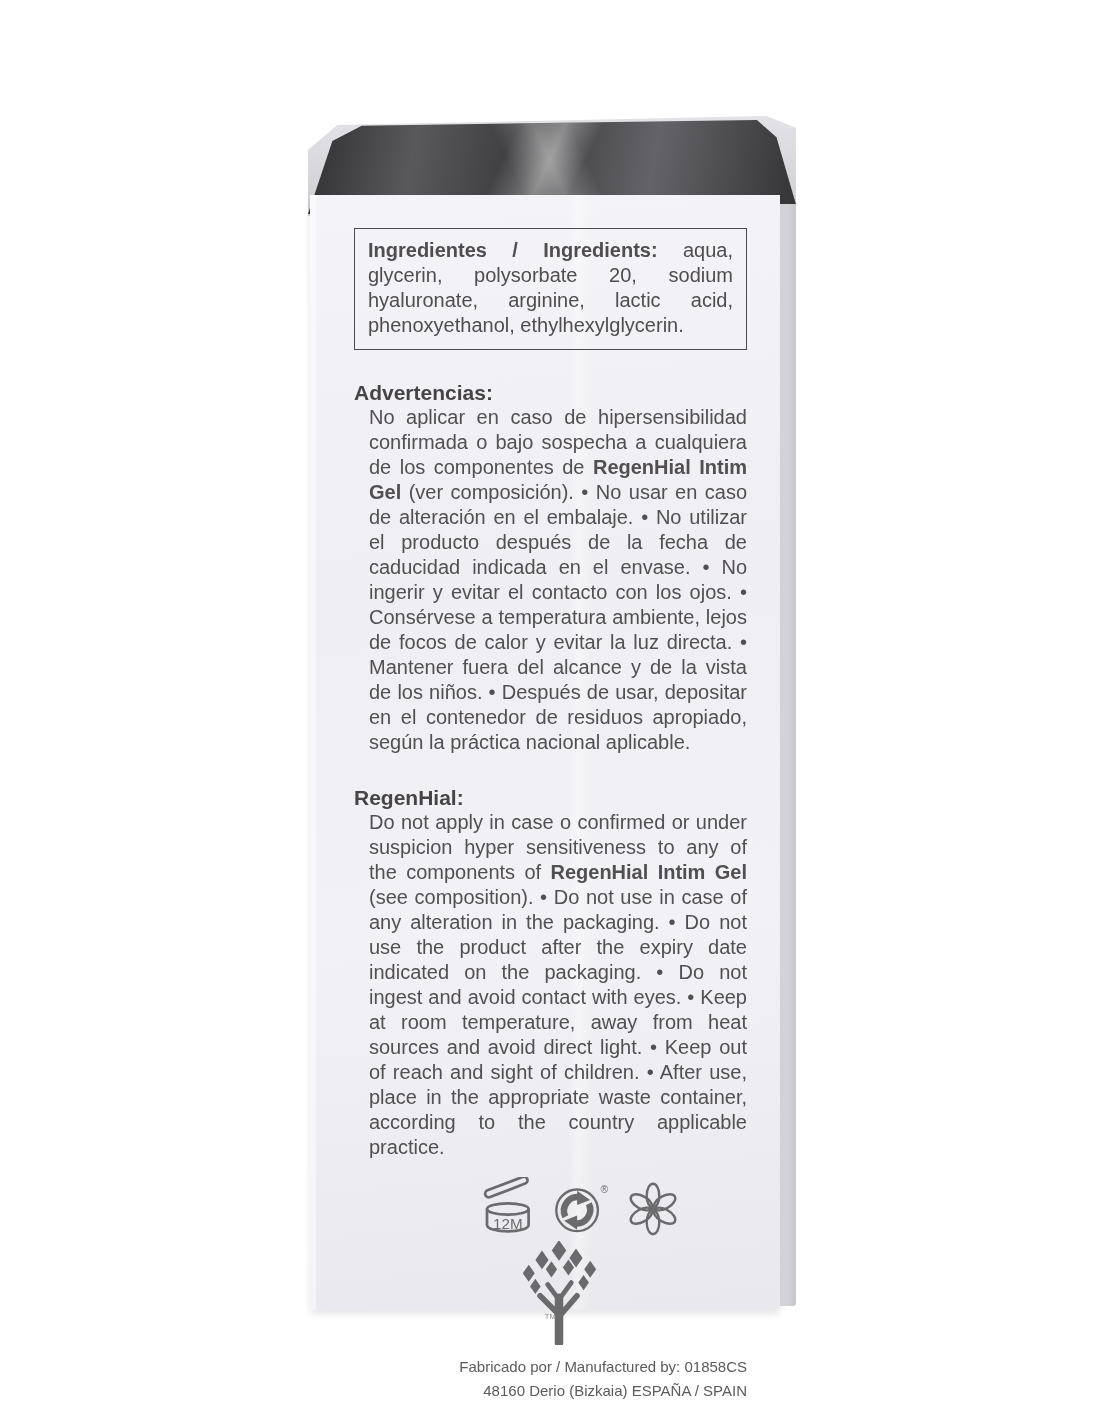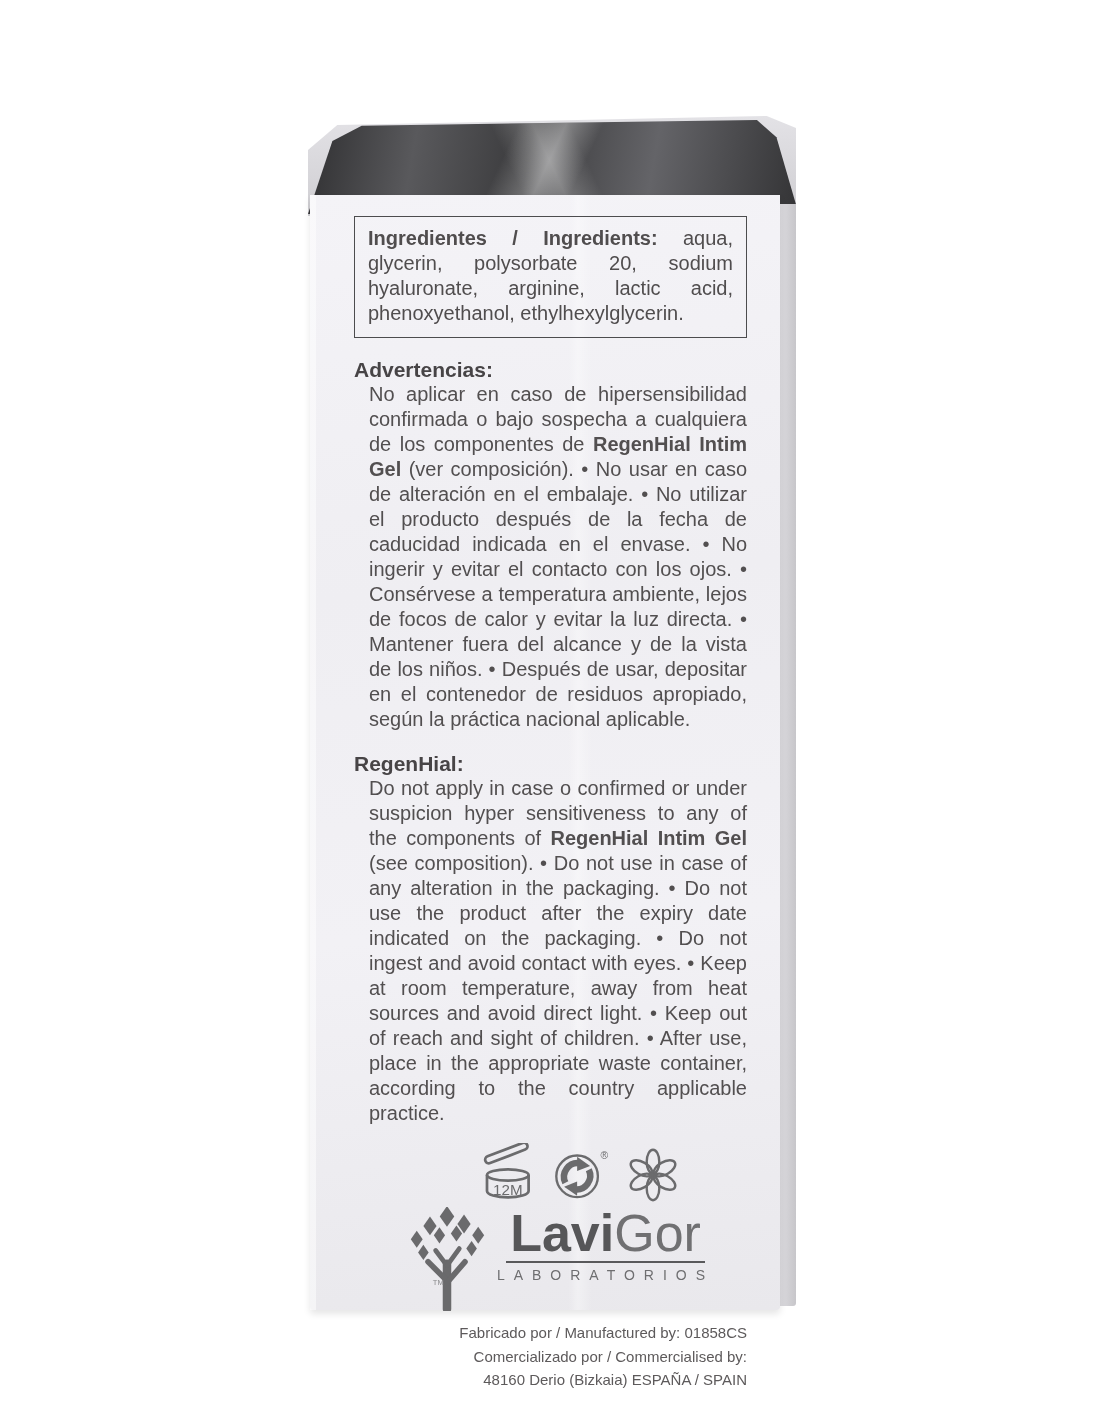--- a/index.html
+++ b/index.html
@@ -35,27 +35,27 @@
     position:absolute;inset:0;pointer-events:none;
     background:
       linear-gradient(90deg,rgba(255,255,255,.5) 0 6px,transparent 6px),
       linear-gradient(90deg,transparent 55%,rgba(255,255,255,.35) 57%,transparent 60%);
   }
   .box-side{
     position:absolute;right:0;top:88px;width:16px;height:1102px;
     background:linear-gradient(90deg,#dcdbdf,#c7c6ca);
     border-left:1px solid #b7b6ba;border-radius:0 0 3px 0;
   }
-  .content{position:relative;padding:4px 33px 0 44px;}
+  .content{position:relative;padding:16px 33px 0 44px;}
   .ingredients-box{
     margin-top:17px;border:1.5px solid #4c4c4e;padding:9px 13px 11px 13px;
     font-size:20px;line-height:25px;text-align:justify;color:#504d4e;
   }
   .b{font-weight:700;}
-  .para-heading{margin-top:19px;font-size:21px;line-height:25px;font-weight:700;color:#474446;}
+  .para-heading{margin-top:30px;font-size:21px;line-height:25px;font-weight:700;color:#474446;}
   .para{font-size:20px;line-height:25px;text-align:justify;color:#524f50;margin-left:15px;}
   .icons-row{
     margin-top:17px;display:flex;align-items:center;justify-content:center;
     gap:14px;transform:translateX(28px);height:64px;
   }
   .logo-row{margin-top:0px;display:flex;justify-content:center;transform:translateX(8px);}
   .logo-text{display:flex;flex-direction:column;align-items:center;margin-left:6px;}
   .wordmark{font-size:52px;line-height:52px;letter-spacing:0px;border-bottom:2px solid #59595b;padding:0 4px 2px 4px;}
   .wordmark .w-bold{font-weight:700;color:#565658;}
   .wordmark .w-light{font-weight:400;color:#707072;}
@@ -134,27 +134,22 @@
             <use href="#leaf" transform="translate(63 18)"></use>
             <use href="#leaf" transform="translate(13 34) scale(0.9)"></use>
             <use href="#leaf" transform="translate(78 30) scale(0.9)"></use>
             <use href="#leaf" transform="translate(37 30) scale(0.85)"></use>
             <use href="#leaf" transform="translate(55 28) scale(0.85)"></use>
             <use href="#leaf" transform="translate(20 48) scale(0.8)"></use>
             <use href="#leaf" transform="translate(71 44) scale(0.8)"></use>
           </g>
           <text x="30" y="82" font-size="8" fill="#8a8a8c">TM</text>
         </svg>
-        <div class="logo-text">
-          <div class="wordmark"><span class="w-bold">Lavi</span><span class="w-light">Gor</span></div>
-          <div class="labs">LABORATORIOS</div>
-        </div>
       </div>
 
       <div class="footer">
         <div>Fabricado por / Manufactured by: 01858CS</div>
-        <div>Comercializado por / Commercialised by:</div>
         <div>48160 Derio (Bizkaia) ESPAÑA / SPAIN</div>
       </div>
 
     </div>
   </div>
 </div>
 
 </body></html>

